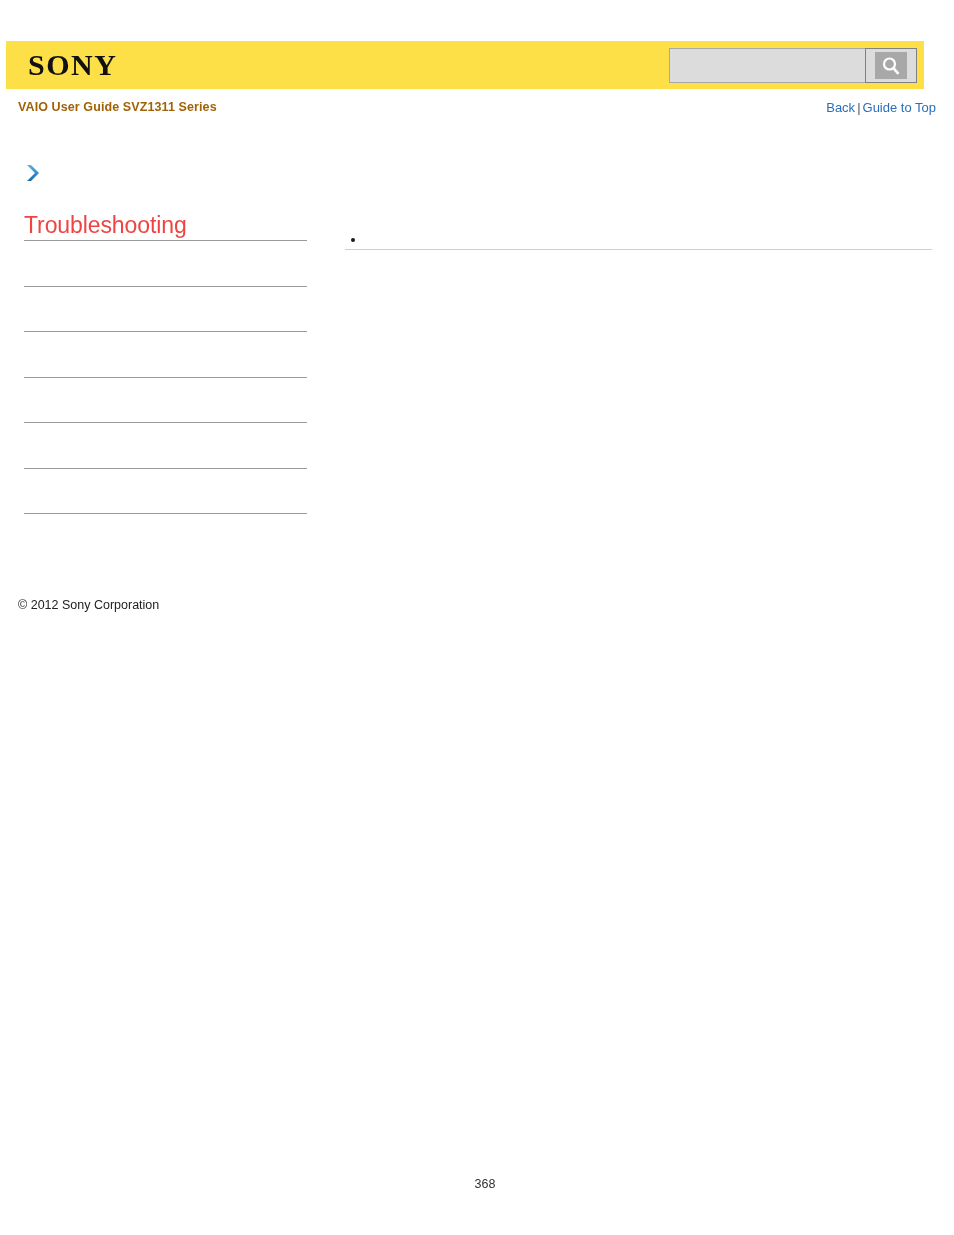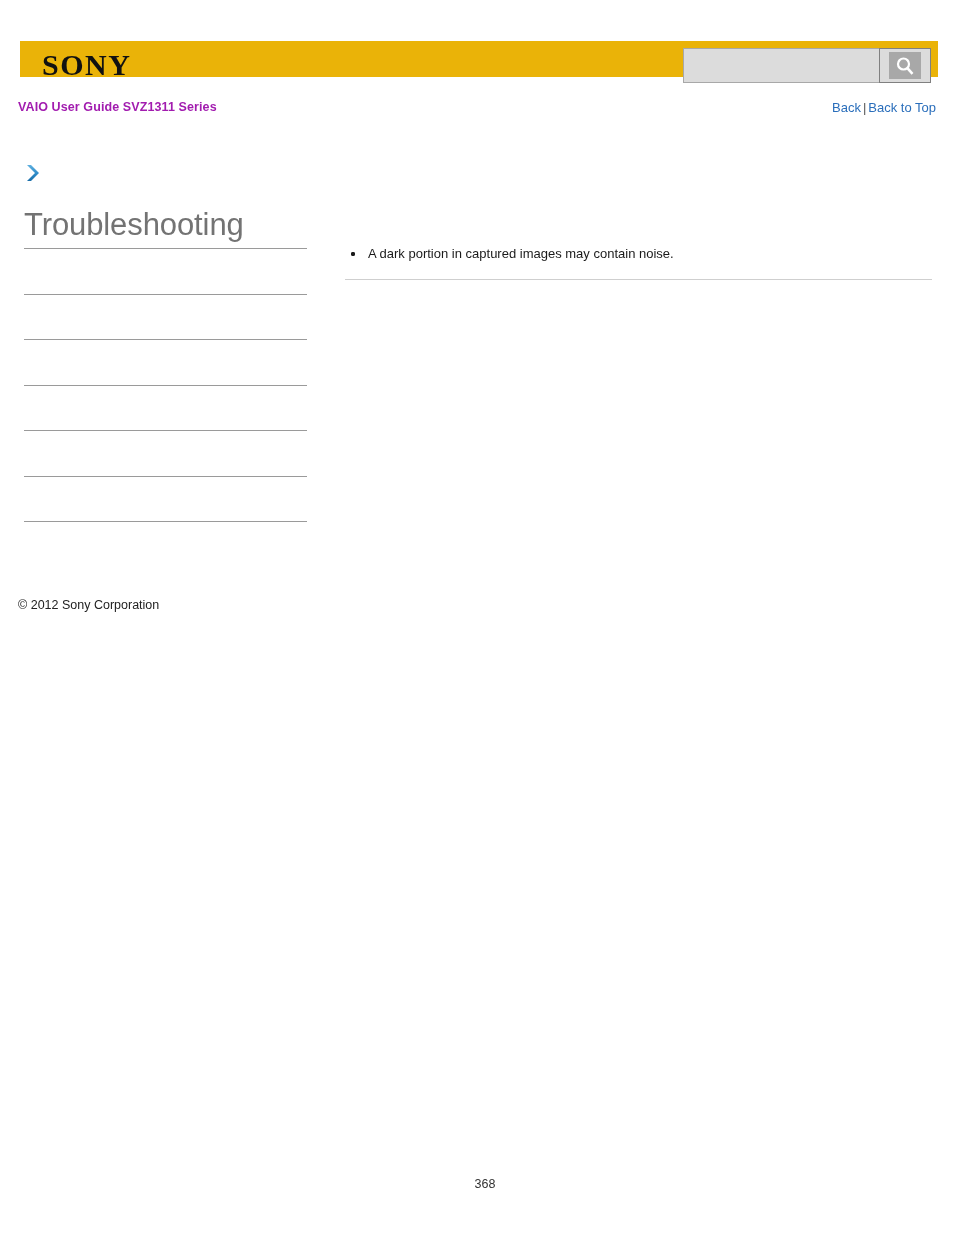--- a/index.html
+++ b/index.html
@@ -13,25 +13,25 @@
     height: 1235px;
     position: relative;
     font-family: "Liberation Sans", sans-serif;
     color: #000000;
     overflow: hidden;
   }
 
   
   .header-bar {
     position: absolute;
-    left: 20px;
+    left: 6px;
     top: 41px;
     width: 918px;
-    height: 36px;
-    background: #eab308;
+    height: 48px;
+    background: #fde047;
     box-sizing: border-box;
   }
   .sony-logo {
     position: absolute;
     left: 22px;
     top: 7px;
     font-family: "Liberation Serif", serif;
     font-size: 30px;
     font-weight: bold;
     letter-spacing: 1.5px;
@@ -89,21 +89,21 @@
     top: 100px;
     width: 918px;
     height: 22px;
   }
   .guide-title {
     position: absolute;
     left: 0px;
     top: 0px;
     font-size: 12.5px;
     font-weight: bold;
-    color: #a21caf;
+    color: #a16207;
     letter-spacing: 0.1px;
     white-space: nowrap;
   }
   .nav-links {
     position: absolute;
     right: 0px;
     top: 0px;
     font-size: 13px;
     color: #777777;
     white-space: nowrap;
@@ -128,25 +128,25 @@
   }
 
   
   .sidebar {
     position: absolute;
     left: 24px;
     top: 210px;
     width: 283px;
   }
   .sidebar-title {
-    font-size: 31px;
+    font-size: 23px;
     font-weight: normal;
-    color: #737373;
+    color: #ef4444;
     line-height: 30px;
-    padding-bottom: 8px;
+    padding-bottom: 0;
     border-bottom: 1px solid #9a9a9a;
     letter-spacing: -0.1px;
   }
   .sidebar-item {
     height: 45.5px;
     border-bottom: 1px solid #9a9a9a;
     font-size: 12.5px;
     color: #333333;
     display: flex;
     align-items: center;
@@ -232,21 +232,21 @@
           <line x1="13.4" y1="13.2" x2="18.5" y2="18.8" stroke="#ffffff" stroke-width="2.6" stroke-linecap="butt"></line>
         </svg>
       </span>
     </button>
   </div>
 </div>
 
 <div class="subheader">
   <div class="guide-title">VAIO User Guide SVZ1311 Series</div>
   <div class="nav-links">
-    <a href="#">Back</a><span class="nav-sep">|</span><a href="#">Back to Top</a>
+    <a href="#">Back</a><span class="nav-sep">|</span><a href="#">Guide to Top</a>
   </div>
 </div>
 
 <div class="arrow-icon">
   <svg width="18" height="20" viewBox="0 0 18 20" aria-hidden="true">
     <defs>
       <linearGradient id="chevGrad" x1="0" y1="0" x2="0" y2="1">
         <stop offset="0%" stop-color="#5fb0e0"></stop>
         <stop offset="55%" stop-color="#2e8bc8"></stop>
         <stop offset="100%" stop-color="#1a6ea8"></stop>
@@ -278,21 +278,17 @@
   </div>
 </div>
 
 <div class="copyright">© 2012 Sony Corporation</div>
 
 <div class="content">
   <ul class="bullet-list">
     <li class="bullet-item">
       <span class="bullet-dot"></span>
     </li>
-    <li class="bullet-item">
-      <span class="bullet-dot"></span>
-      <span>A dark portion in captured images may contain noise.</span>
-    </li>
   </ul>
   <hr class="content-rule">
 </div>
 
 <div class="page-number">368</div>
 
 </body></html>

